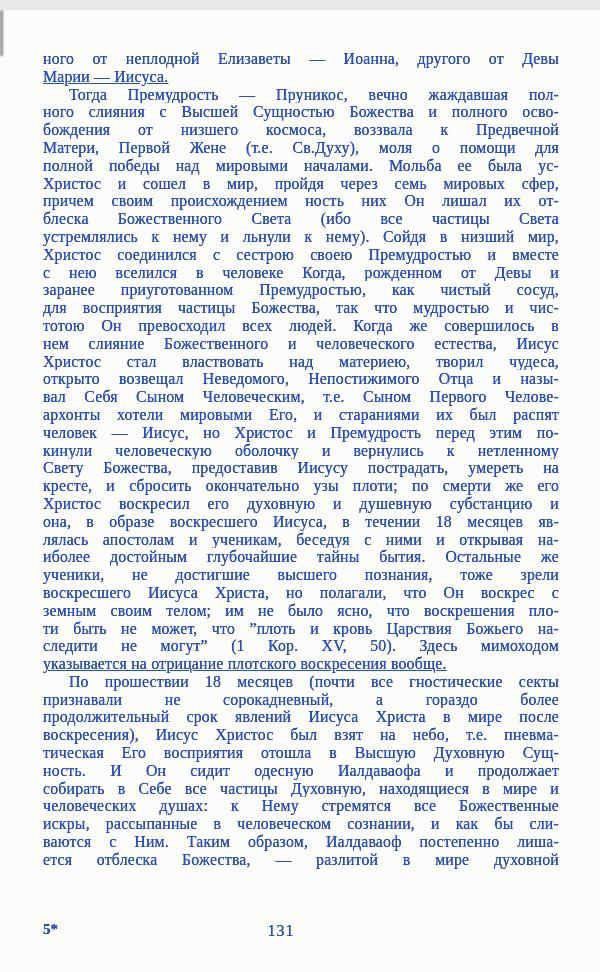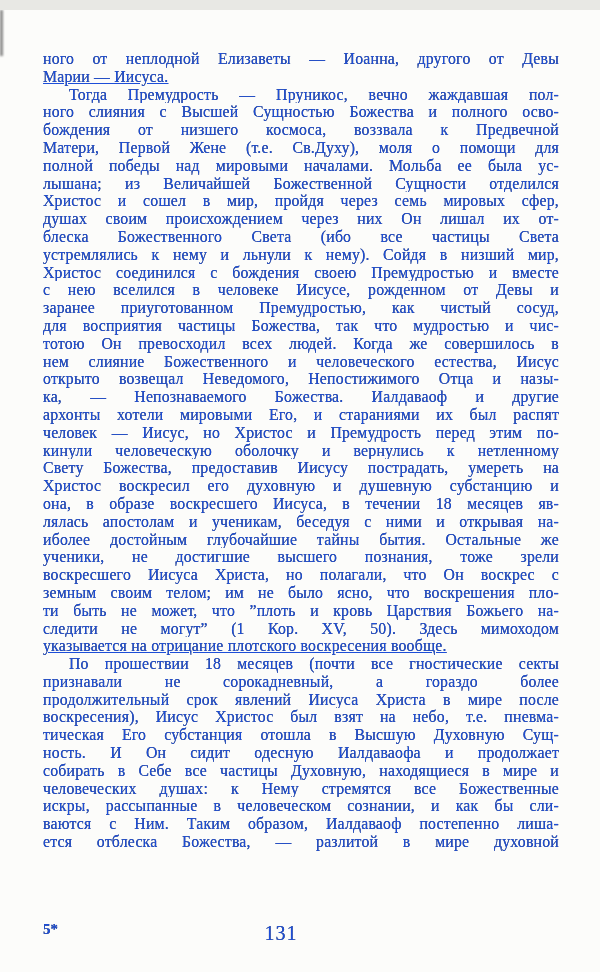--- a/index.html
+++ b/index.html
@@ -66,72 +66,73 @@
     font-weight: bold;
     text-shadow: 0 0 0.5px rgba(0,0,0,0.75);
   }
   .page-number {
     position: absolute;
     left: 0;
     top: 1px;
     width: 100%;
     text-align: center;
     transform: translateX(-20px);
-    font-size: 20px;
+    font-size: 16px;
     letter-spacing: 1px;
     text-shadow: 0 0 0.5px rgba(0,0,0,0.75);
   }
 </style>
 </head>
 <body>
 
 <div class="page">
   <div class="scan-edge"></div>
 
   <div class="text-block">
 
   <div class="line">ного от неплодной Елизаветы — Иоанна, другого от Девы</div>
       <div class="line endline">Марии — Иисуса.</div>
       <div class="line indent">Тогда Премудрость — Пруникос, вечно жаждавшая пол-</div>
       <div class="line">ного слияния с Высшей Сущностью Божества и полного осво-</div>
       <div class="line">бождения от низшего космоса, воззвала к Предвечной</div>
       <div class="line">Матери, Первой Жене (т.е. Св.Духу), моля о помощи для</div>
       <div class="line">полной победы над мировыми началами. Мольба ее была ус-</div>
-      <div class="line">лышана; из Величайшей Божественной Сущности отделился</div>
       <div class="line">Христос и сошел в мир, пройдя через семь мировых сфер,</div>
-      <div class="line">душах своим происхождением через них Он лишал их от-</div>
+      <div class="line">причем своим происхождением ность них Он лишал их от-</div>
       <div class="line">блеска Божественного Света (ибо все частицы Света</div>
       <div class="line">устремлялись к нему и льнули к нему). Сойдя в низший мир,</div>
-      <div class="line">Христос соединился с бождения своею Премудростью и вместе</div>
-      <div class="line">с нею вселился в человеке Иисусе, рожденном от Девы и</div>
+      <div class="line">Христос соединился с сестрою своею Премудростью и вместе</div>
+      <div class="line">с нею вселился в человеке Когда, рожденном от Девы и</div>
       <div class="line">заранее приуготованном Премудростью, как чистый сосуд,</div>
       <div class="line">для восприятия частицы Божества, так что мудростью и чис-</div>
       <div class="line">тотою Он превосходил всех людей. Когда же совершилось в</div>
       <div class="line">нем слияние Божественного и человеческого естества, Иисус</div>
+      <div class="line">Христос стал властвовать над материею, творил чудеса,</div>
       <div class="line">открыто возвещал Неведомого, Непостижимого Отца и назы-</div>
-      <div class="line">ка, — Непознаваемого Божества. Иалдаваоф и другие</div>
+      <div class="line">вал Себя Сыном Человеческим, т.е. Сыном Первого Челове-</div>
       <div class="line">архонты хотели мировыми Его, и стараниями их был распят</div>
       <div class="line">человек — Иисус, но Христос и Премудрость перед этим по-</div>
       <div class="line">кинули человеческую оболочку и вернулись к нетленному</div>
       <div class="line">Свету Божества, предоставив Иисусу пострадать, умереть на</div>
+      <div class="line">кресте, и сбросить окончательно узы плоти; по смерти же его</div>
       <div class="line">Христос воскресил его духовную и душевную субстанцию и</div>
       <div class="line">она, в образе воскресшего Иисуса, в течении 18 месяцев яв-</div>
       <div class="line">лялась апостолам и ученикам, беседуя с ними и открывая на-</div>
       <div class="line">иболее достойным глубочайшие тайны бытия. Остальные же</div>
       <div class="line">ученики, не достигшие высшего познания, тоже зрели</div>
       <div class="line">воскресшего Иисуса Христа, но полагали, что Он воскрес с</div>
       <div class="line">земным своим телом; им не было ясно, что воскрешения пло-</div>
       <div class="line">ти быть не может, что ”плоть и кровь Царствия Божьего на-</div>
       <div class="line">следити не могут” (1 Кор. XV, 50). Здесь мимоходом</div>
       <div class="line endline">указывается на отрицание плотского воскресения вообще.</div>
       <div class="line indent">По прошествии 18 месяцев (почти все гностические секты</div>
       <div class="line">признавали не сорокадневный, а гораздо более</div>
       <div class="line">продолжительный срок явлений Иисуса Христа в мире после</div>
       <div class="line">воскресения), Иисус Христос был взят на небо, т.е. пневма-</div>
-      <div class="line">тическая Его субстанция отошла в Высшую Духовную Сущ-</div>
+      <div class="line">тическая Его восприятия отошла в Высшую Духовную Сущ-</div>
       <div class="line">ность. И Он сидит одесную Иалдаваофа и продолжает</div>
       <div class="line">собирать в Себе все частицы Духовную, находящиеся в мире и</div>
       <div class="line">человеческих душах: к Нему стремятся все Божественные</div>
       <div class="line">искры, рассыпанные в человеческом сознании, и как бы сли-</div>
       <div class="line">ваются с Ним. Таким образом, Иалдаваоф постепенно лиша-</div>
       <div class="line">ется отблеска Божества, — разлитой в мире духовной</div>
     </div>
 
   <div class="footer">
     <span class="signature-mark">5*</span>

